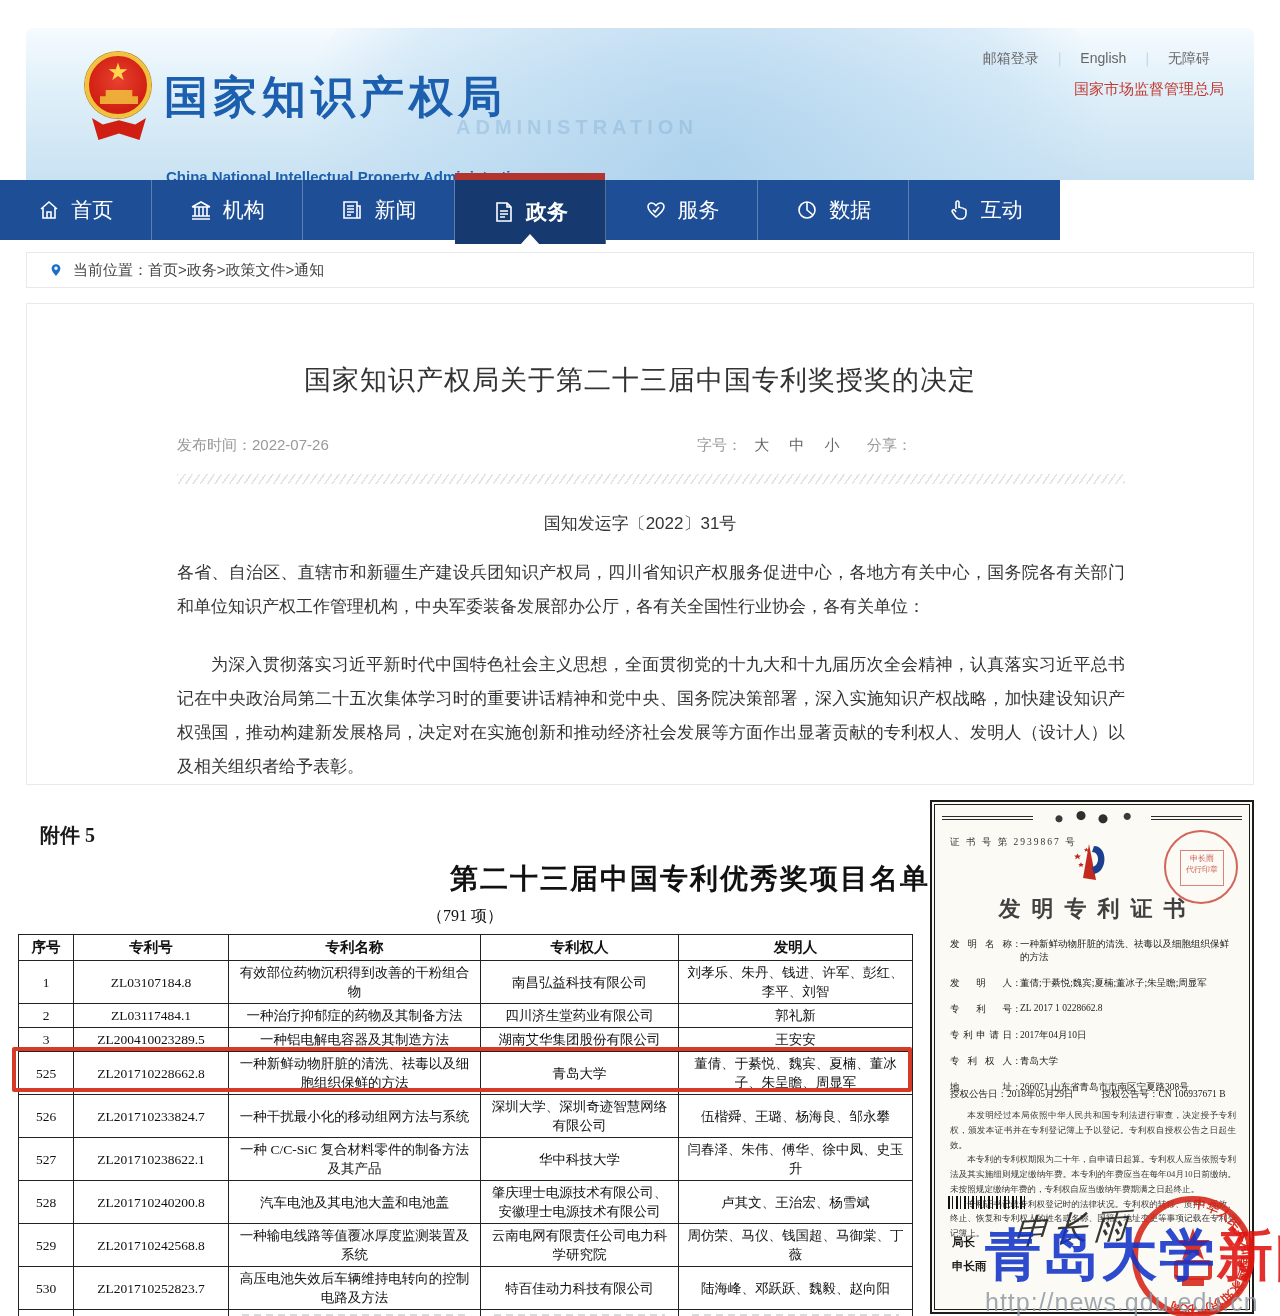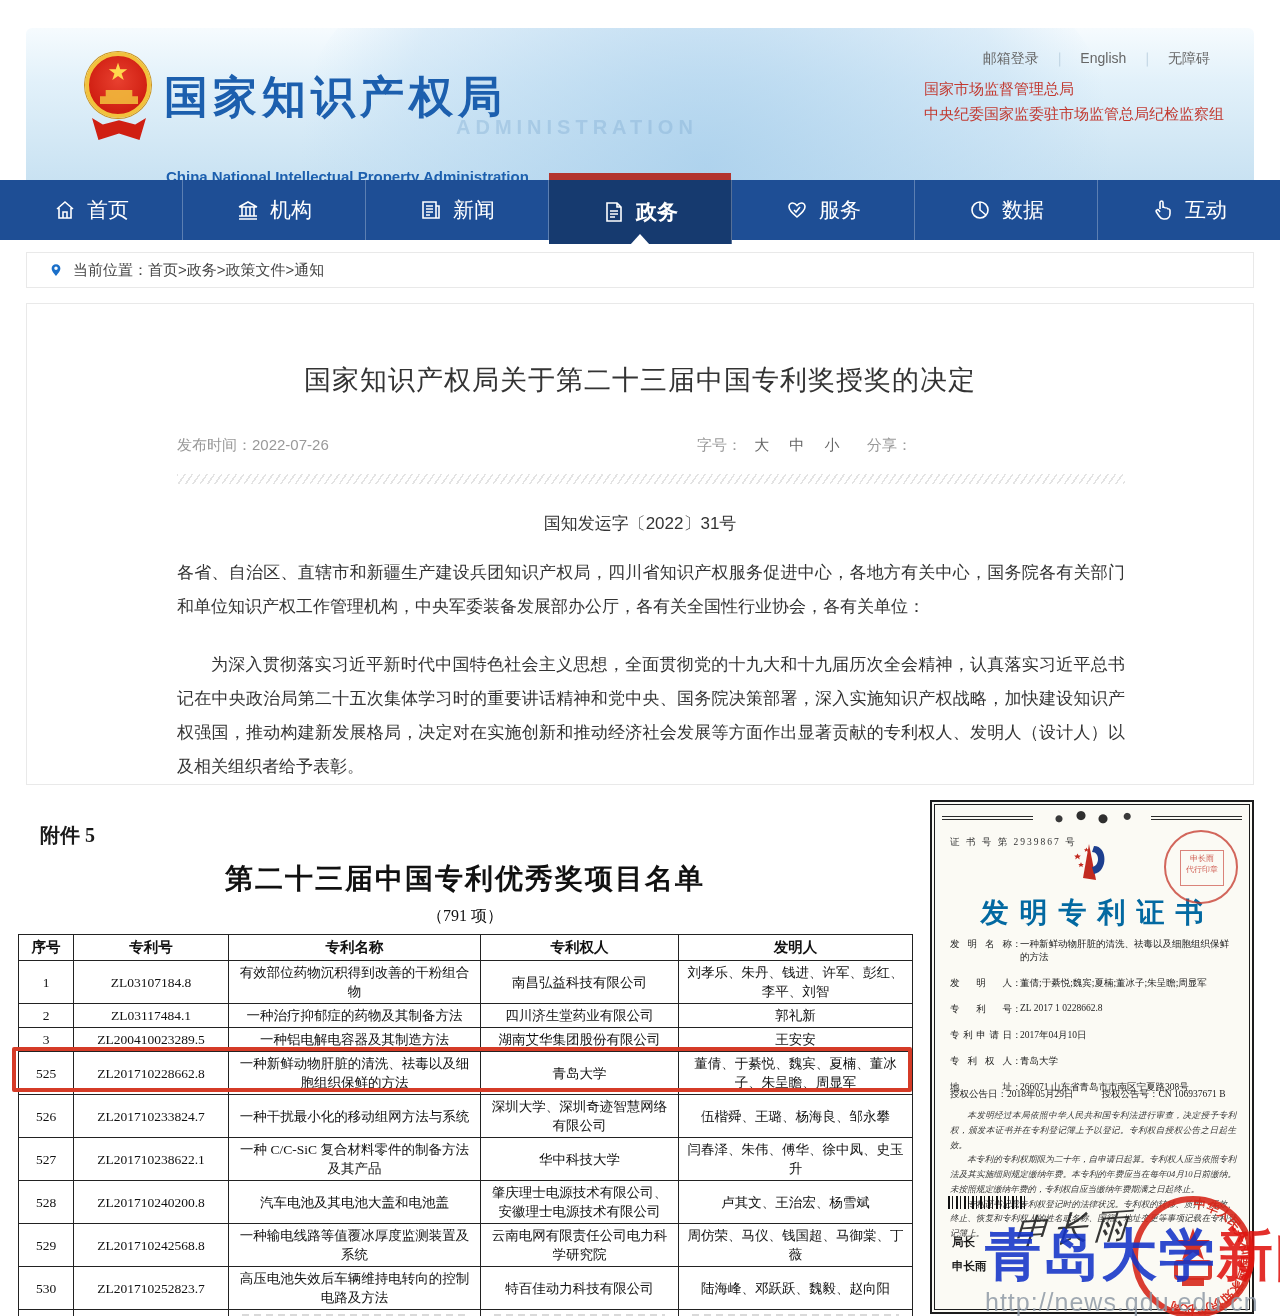--- a/index.html
+++ b/index.html
@@ -25,21 +25,21 @@
   .emblem .rib { position:absolute; left:10px; top:68px; width:54px; height:22px; background:#d01f12;
                  clip-path:polygon(0 0,20% 30%,50% 10%,80% 30%,100% 0,88% 100%,50% 70%,12% 100%); }
   .hdr-title { position:absolute; left:138px; top:40px; color:#1c5fae; font-size:44px; font-weight:bold; letter-spacing:5px; }
   .hdr-sub { position:absolute; left:140px; top:100px; color:#1c5fae; font-size:15px; font-weight:bold;margin-top:40px; }
   .toplinks { position:absolute; right:30px; top:22px; font-size:14px; color:#666; }
   .toplinks span.lnk { margin:0 14px; cursor:pointer; }
   .toplinks span.sep { color:#b9cede; }
   .redlines { position:absolute; right:30px; top:48px; text-align:left; color:#c23a31; font-size:15px; line-height:25px;margin-left:20px; }
 
   
-  .nav { position:absolute; left:0; top:180px; width:1280px; height:60px; background:#1e4e95; display:flex; }
+  .nav { position:absolute; left:0; top:180px; width:1060px; height:60px; background:#1e4e95; display:flex; }
   .nav-item { position:relative; flex:1; display:flex; align-items:center; justify-content:center; gap:10px;
               color:#fff; font-size:21px; cursor:pointer; border-right:1px solid rgba(255,255,255,.28); }
   .nav-item:last-child { border-right:none; }
   .nav-item svg { width:24px; height:24px; stroke:#fff; fill:none; stroke-width:1.6; }
   .nav-item.active { background:#163a6f; height:64px; z-index:3; font-weight:bold; }
   .nav-item.active .redbar { position:absolute; left:0; top:-7px; width:100%; height:7px; background:#b3342e; }
   .nav-item.active .tri { position:absolute; bottom:-1px; left:50%; margin-left:-10px; width:0; height:0;
                           border-left:10px solid transparent; border-right:10px solid transparent; border-bottom:11px solid #fff; }
 
   
@@ -58,21 +58,21 @@
   .hatch { position:absolute; left:150px; right:128px; top:170px; height:10px;
            background:repeating-linear-gradient(125deg,#e3e3e3 0 1.5px,transparent 1.5px 6px); }
   .docnum { position:absolute; left:0; top:208px; width:100%; text-align:center; font-size:17px; color:#333; }
   .para { position:absolute; left:150px; right:128px; font-size:17px; color:#333; line-height:34px; text-align:justify; }
   .para.p1 { top:252px; }
   .para.p2 { top:344px; text-indent:2em; }
 
   
   .serif { font-family:"Liberation Serif","DejaVu Serif",serif; }
   .att-label { position:absolute; left:40px; top:822px; font-size:20px; font-weight:bold; color:#1a1a1a; }
-  .att-title { position:absolute; left:0; top:860px; width:930px; text-align:center; font-size:28px; font-weight:bold; color:#111; letter-spacing:2px; }
+  .att-title { position:absolute; left:0; top:860px; width:930px; text-align:right; font-size:28px; font-weight:bold; color:#111; letter-spacing:2px; }
   .att-sub { position:absolute; left:0; top:906px; width:930px; text-align:center; font-size:16px; color:#111; }
   table.pt { position:absolute; left:18px; top:934px; width:894px; border-collapse:collapse;
              font-size:13.5px; color:#111; table-layout:fixed; }
   table.pt th { border:1px solid #222; font-size:14.5px; font-weight:bold; height:26px; padding:1px 4px; }
   table.pt td { border:1px solid #222; text-align:center; padding:2px 5px; line-height:19px; }
   table.pt tr.single td { height:24px; }
   table.pt tr.double td { height:42px; }
   table.pt tr.partial td { height:12px; border-bottom:none; }
   table.pt tr.partial td .smudge { height:8px; margin:2px 8px 0; background:repeating-linear-gradient(90deg,#bbb 0 7px,transparent 7px 12px); opacity:.55; }
   .hlbox { position:absolute; border:4px solid #d53b27; border-radius:2px; z-index:5; pointer-events:none; }
@@ -83,35 +83,35 @@
           font-family:"Liberation Serif","DejaVu Serif",serif; color:#222; }
   .cert .orn { position:absolute; left:10px; right:10px; top:8px; height:16px; display:flex; align-items:center; }
   .cert .orn .ln { flex:1; height:4px; border-top:1px solid #2a2a2a; border-bottom:1px solid #2a2a2a; }
   .cert .orn .cl { width:110px; height:16px; margin:0 4px;
         background:radial-gradient(circle at 20% 55%,#3a3a3a 3px,transparent 4px),
                    radial-gradient(circle at 40% 35%,#2f2f2f 4px,transparent 5px),
                    radial-gradient(circle at 60% 55%,#2f2f2f 4px,transparent 5px),
                    radial-gradient(circle at 82% 40%,#3a3a3a 3px,transparent 4px); }
   .cert .certno { position:absolute; left:18px; top:34px; font-size:9.5px; letter-spacing:2px; color:#333; }
   .cert .logo { position:absolute; left:140px; top:36px; }
-  .cert .ctitle { position:absolute; left:0; top:92px; width:100%; text-align:center; font-size:28px; font-weight:bold;
-                  letter-spacing:11px; text-indent:11px; color:#0369a1; }
+  .cert .ctitle { position:absolute; left:0; top:92px; width:100%; text-align:center; font-size:22px; font-weight:bold;
+                  letter-spacing:11px; text-indent:11px; color:#404040; }
   .cert .seal-top { position:absolute; right:14px; top:28px; width:74px; height:74px; border-radius:50%;
                     border:2px solid rgba(196,52,40,.75); color:rgba(196,52,40,.8); font-size:7px; overflow:hidden; }
   .cert .seal-top .in { position:absolute; left:14px; top:18px; width:44px; height:36px;
                         border:1px solid rgba(196,52,40,.6); font-size:8px; text-align:center; line-height:11px; padding-top:2px; }
   .cfields { position:absolute; left:18px; top:136px; right:14px; font-size:9.5px; }
   .cfield { display:flex; margin-bottom:13px; }
   .cfield .lb { width:62px; flex:0 0 62px; text-align:justify; text-align-last:justify; }
   .cfield .cn { width:8px; flex:0 0 8px; }
   .cfield .vl { flex:1; }
   .cgrant { position:absolute; left:18px; top:286px; right:14px; font-size:9.5px; display:flex; }
   .cgrant .g2 { margin-left:28px; }
   .cbody { position:absolute; left:18px; top:306px; right:16px; font-size:8.6px; line-height:1.72; color:#3a3a3a; }
-  .cbody p { text-indent:2em; text-align:justify;font-style:italic; }
+  .cbody p { text-indent:2em; text-align:justify; }
   .barcode { position:absolute; left:16px; top:394px; width:78px; height:13px;
              background:repeating-linear-gradient(90deg,#111 0 2px,transparent 2px 4px,#111 4px 5px,transparent 5px 8px); }
   .director { position:absolute; left:20px; top:428px; font-size:11.5px; font-weight:bold; line-height:24px; color:#1a1a1a; }
   .sign { position:absolute; left:82px; top:404px; font-size:34px; color:#222; transform:rotate(-4deg) skewX(-8deg);
           font-style:italic; letter-spacing:6px; opacity:.9; }
   .seal-big { position:absolute; right:-4px; top:392px; width:126px; height:126px; }
 
   
   .wm { position:absolute; left:985px; top:1218px; z-index:9; pointer-events:none; white-space:nowrap; }
   .wm .t { font-size:56px; font-weight:bold; font-family:"Liberation Serif","DejaVu Serif",serif; letter-spacing:2px; opacity:.88; }
@@ -133,21 +133,20 @@
       <div class="gate"></div>
       <div class="rib"></div>
     </div>
     <div class="hdr-title">国家知识产权局</div>
     <div class="hdr-sub">China National Intellectual Property Administration</div>
     <div class="toplinks">
       <span class="lnk">邮箱登录</span><span class="sep">｜</span><span class="lnk">English</span><span class="sep">｜</span><span class="lnk">无障碍</span>
     </div>
     <div class="redlines">
       <div>国家市场监督管理总局</div>
-      <div>中央纪委国家监委驻市场监管总局纪检监察组</div>
     </div>
   </div>
 
   <div class="nav">
     <div class="nav-item">
       <svg viewBox="0 0 24 24">
           <path d="M4 11 L12 4 L20 11 M6 10 V20 H18 V10 M10 20 V14 H14 V20"></path>
         </svg>
       <span>首页</span>
     </div>

